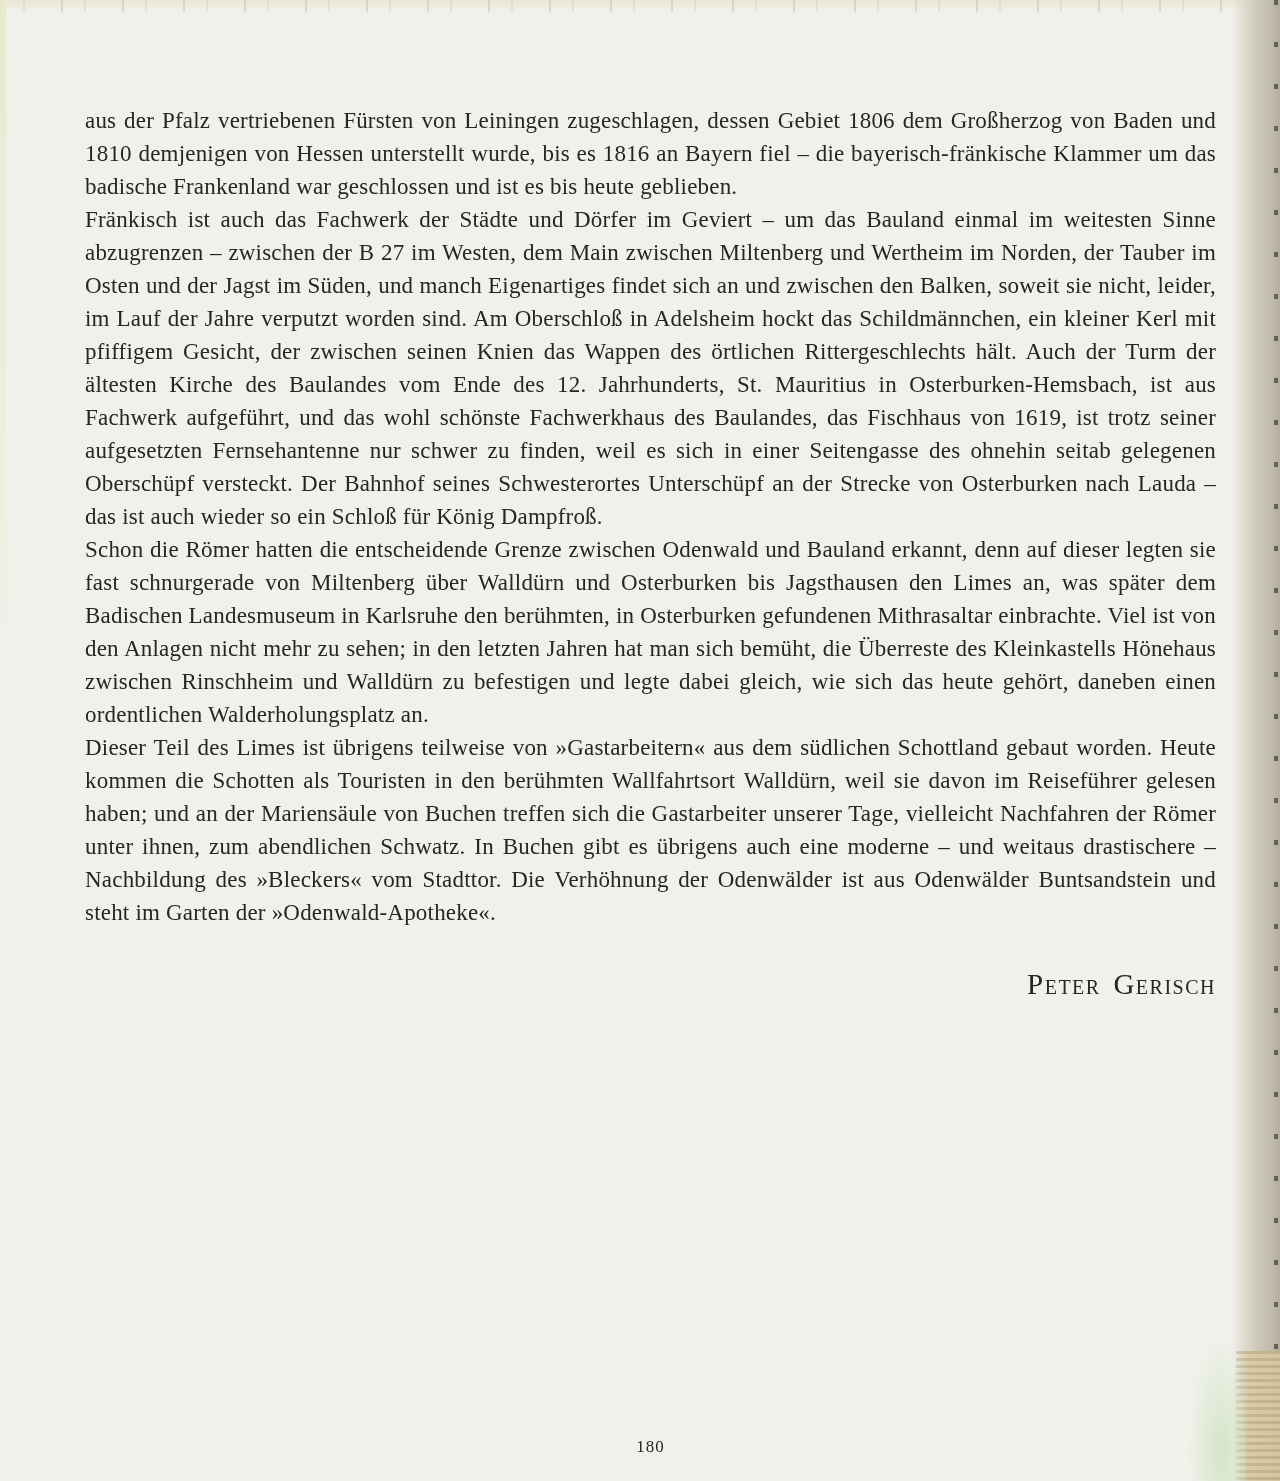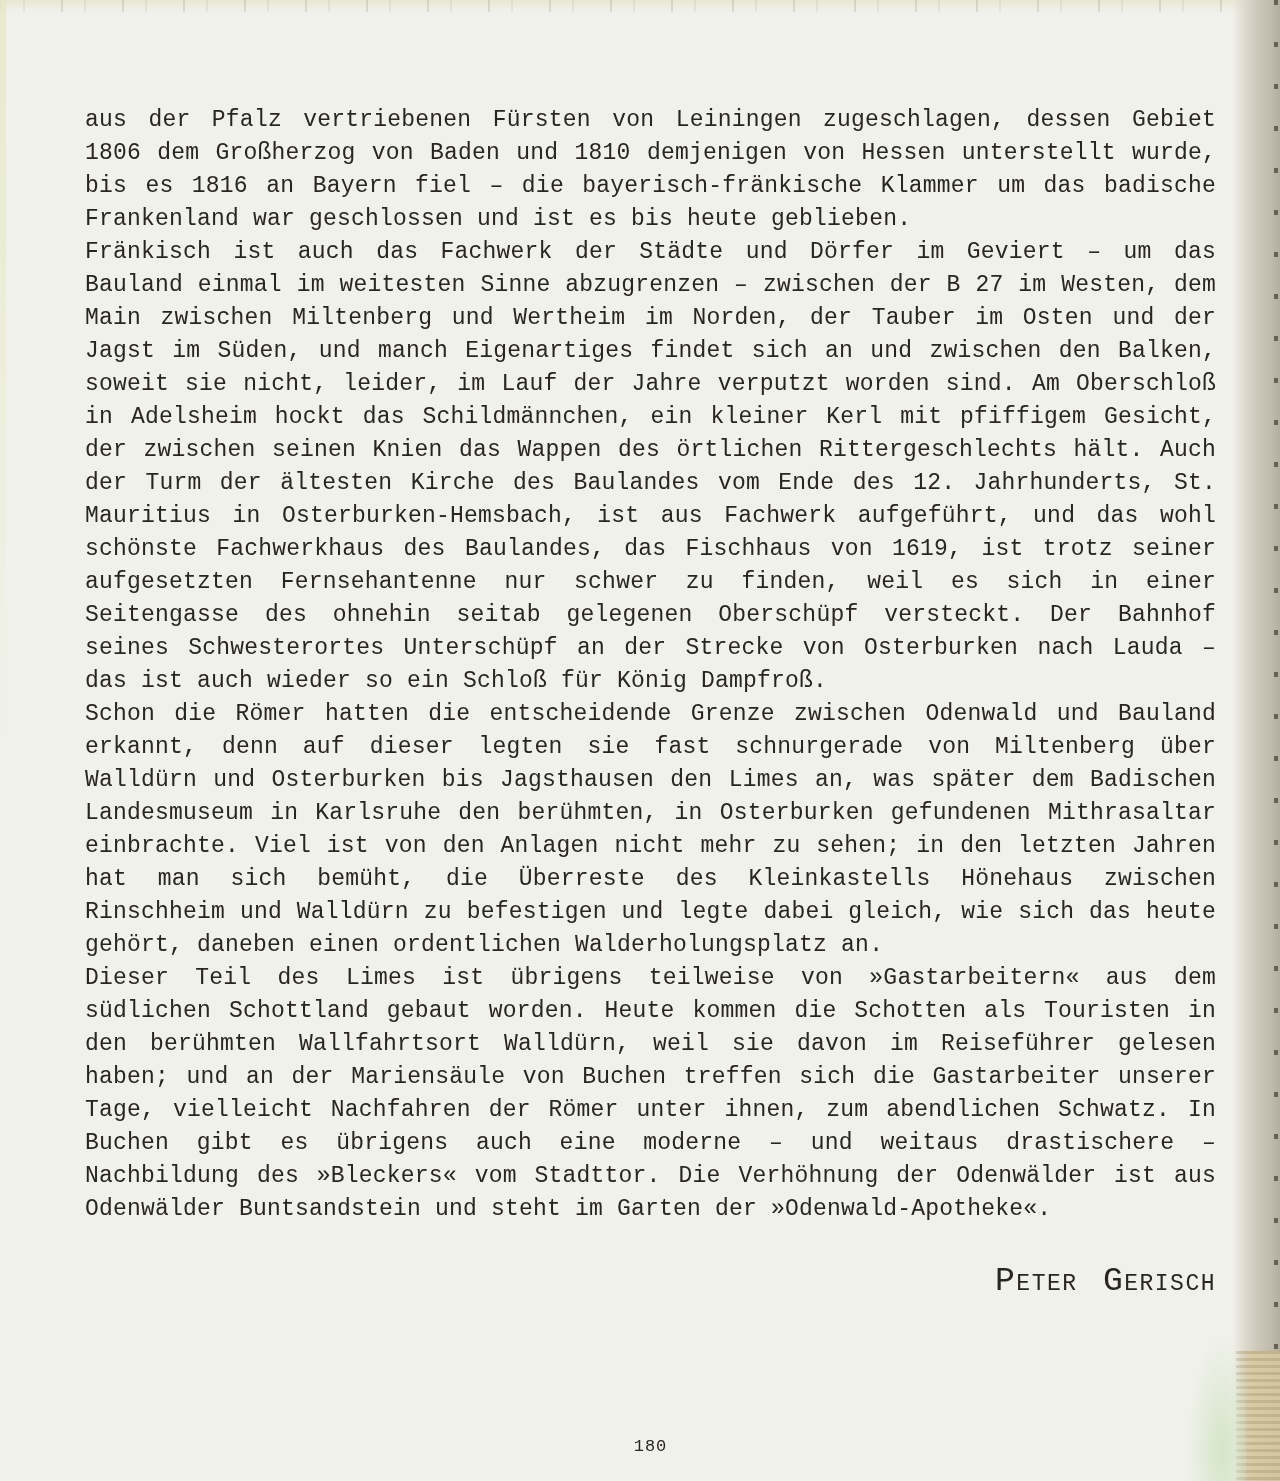--- a/index.html
+++ b/index.html
@@ -6,21 +6,21 @@
     margin: 0;
     padding: 0;
     background: #e9e9e4;
   }
   .scan-page {
     position: relative;
     width: 1280px;
     height: 1481px;
     background: #f1f1ec;
     overflow: hidden;
-    font-family: Liberation Mono, monospace;
+    font-family: Liberation Serif, serif;
     color: #29251f;
   }
   
   .edge-top {
     position: absolute;
     left: 0; top: 0;
     width: 100%; height: 12px;
     background:
       repeating-linear-gradient(90deg,
         rgba(120,115,90,0.18) 0 2px, rgba(0,0,0,0) 2px 23px,
@@ -84,21 +84,21 @@
   .text-block p {
     margin: 0;
     text-align: justify;
   }
   .author {
     margin-top: 39px !important;
     text-align: right !important;
     font-variant: small-caps;
     letter-spacing: 1.5px;
     word-spacing: 4px;
-    font-size: 33px;
+    font-size: 29px;
   }
   .folio {
     position: absolute;
     left: 85px;
     width: 1131px;
     top: 1437px;
     text-align: center;
     font-size: 17px;
     letter-spacing: 1px;
   }

